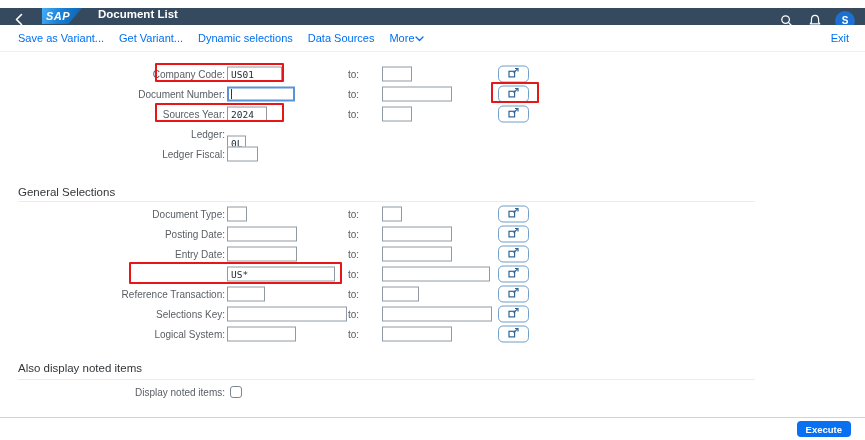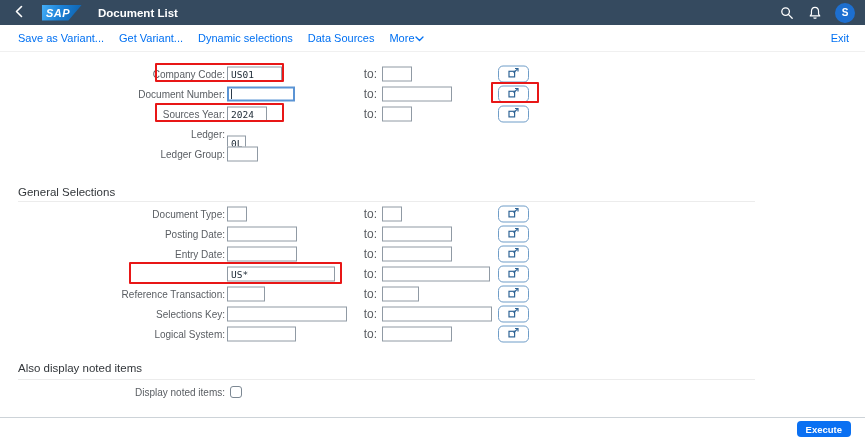--- a/index.html
+++ b/index.html
@@ -4,22 +4,22 @@
 <style>
   * { margin:0; padding:0; box-sizing:border-box; }
   html,body { width:865px; height:440px; }
   body {
     font-family:"Liberation Sans", sans-serif;
     background:#fff; position:relative; overflow:hidden;
     -webkit-font-smoothing:antialiased;
   }
   
   .shellbar {
-    position:absolute; left:0; top:0; width:865px; height:25px;
-    background:#354a5f; display:flex; align-items:center;
+    position:absolute; left:0; top:8px; width:865px; height:25px;
+    background:#354a5f; display:flex; 
   }
   .backbtn { width:26px; height:25px; display:flex; align-items:center; justify-content:center; cursor:pointer; margin-left:6px; }
   .saplogo {
     width:40px; height:16px; margin-left:10px;
     background:linear-gradient(110deg,#45aef7 0%,#1b80d5 45%,#0d5ea8 100%);
     clip-path:polygon(0 0,100% 0,66% 100%,0 100%);
     color:#fff; font-weight:bold; font-style:italic; font-size:11px;
     line-height:16px; padding-left:4px; letter-spacing:.5px;
   }
   .shell-title { color:#fff; font-size:11.5px; font-weight:bold; margin-left:16px; }
@@ -46,21 +46,21 @@
     width:225px; color:#595d62; font-size:10px;
     display:flex; justify-content:flex-end; align-items:center; gap:3px;
   }
   .inp {
     position:absolute; left:227px; top:50%; transform:translateY(-50%);
     height:15px; border:1px solid #909aa4; border-radius:0; background:#fff;
     font-family:"DejaVu Sans Mono", monospace; font-size:9.5px; color:#1a2733;
     padding:0 3px; outline:none;
   }
   .inp.focused { border:2px solid #5b94d4; }
-  .tolbl { position:absolute; left:348px; width:29px; top:50%; transform:translateY(-50%); text-align:right; color:#595d62; font-size:12px; }
+  .tolbl { position:absolute; left:348px; width:29px; top:50%; transform:translateY(-50%); color:#595d62; font-size:10px; }
   .toinp { left:382px; }
   .msbtn {
     position:absolute; left:498px; top:50%; transform:translateY(-50%);
     width:31px; height:17px; background:#fff;
     border:1px solid #6f9dc8; border-radius:5px; cursor:pointer;
     display:flex; align-items:center; justify-content:center; padding:0;
   }
   .badge {
     width:12px; height:13px; border:1.2px solid #5b9bd5; border-radius:3px;
     background:#edf4fb; display:inline-flex; flex-direction:column;
@@ -182,21 +182,21 @@
 
 <div class="row" style="top:124px">
   <span class="lbl">
       <span>Ledger:</span>
     </span>
   <input class="inp" style="width: 19px; margin-top: 9px;" value="0L">
 </div>
 
 <div class="row" style="top:144px">
   <span class="lbl">
-      <span>Ledger Group:</span>
+      <span>Ledger Fiscal:</span>
     </span>
   <input class="inp" style="width: 31px;" value="">
 </div>
 
 <div class="sec-head" style="top:186px">General Selections</div>
 <div class="sec-line" style="top:201px"></div>
 
 <div class="row" style="top:204px">
   <span class="lbl">
       <span>Document Type:</span>

